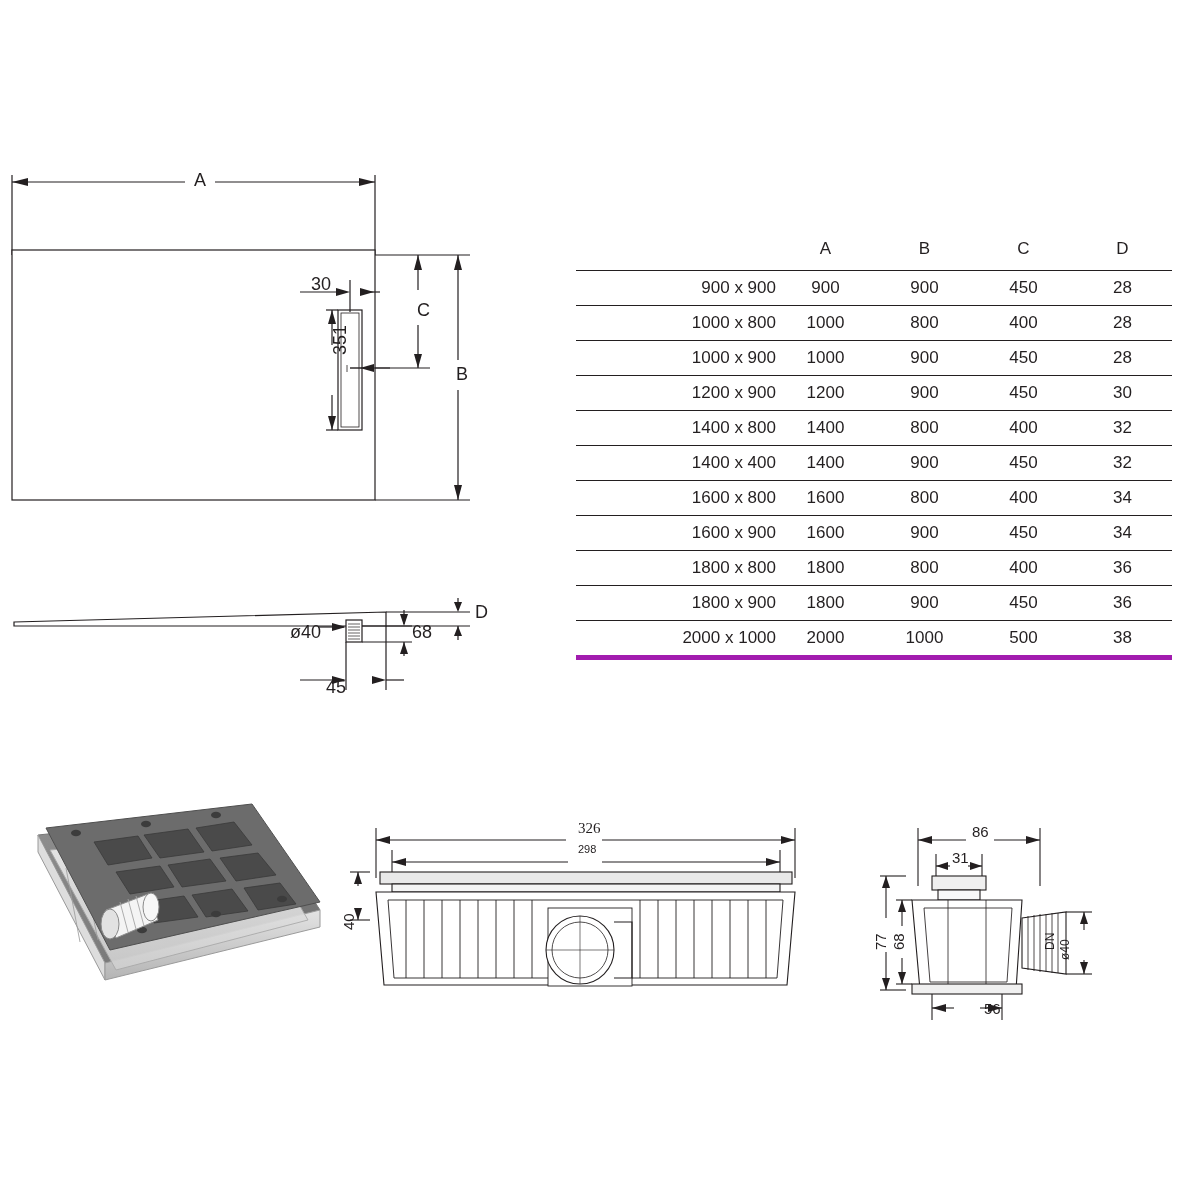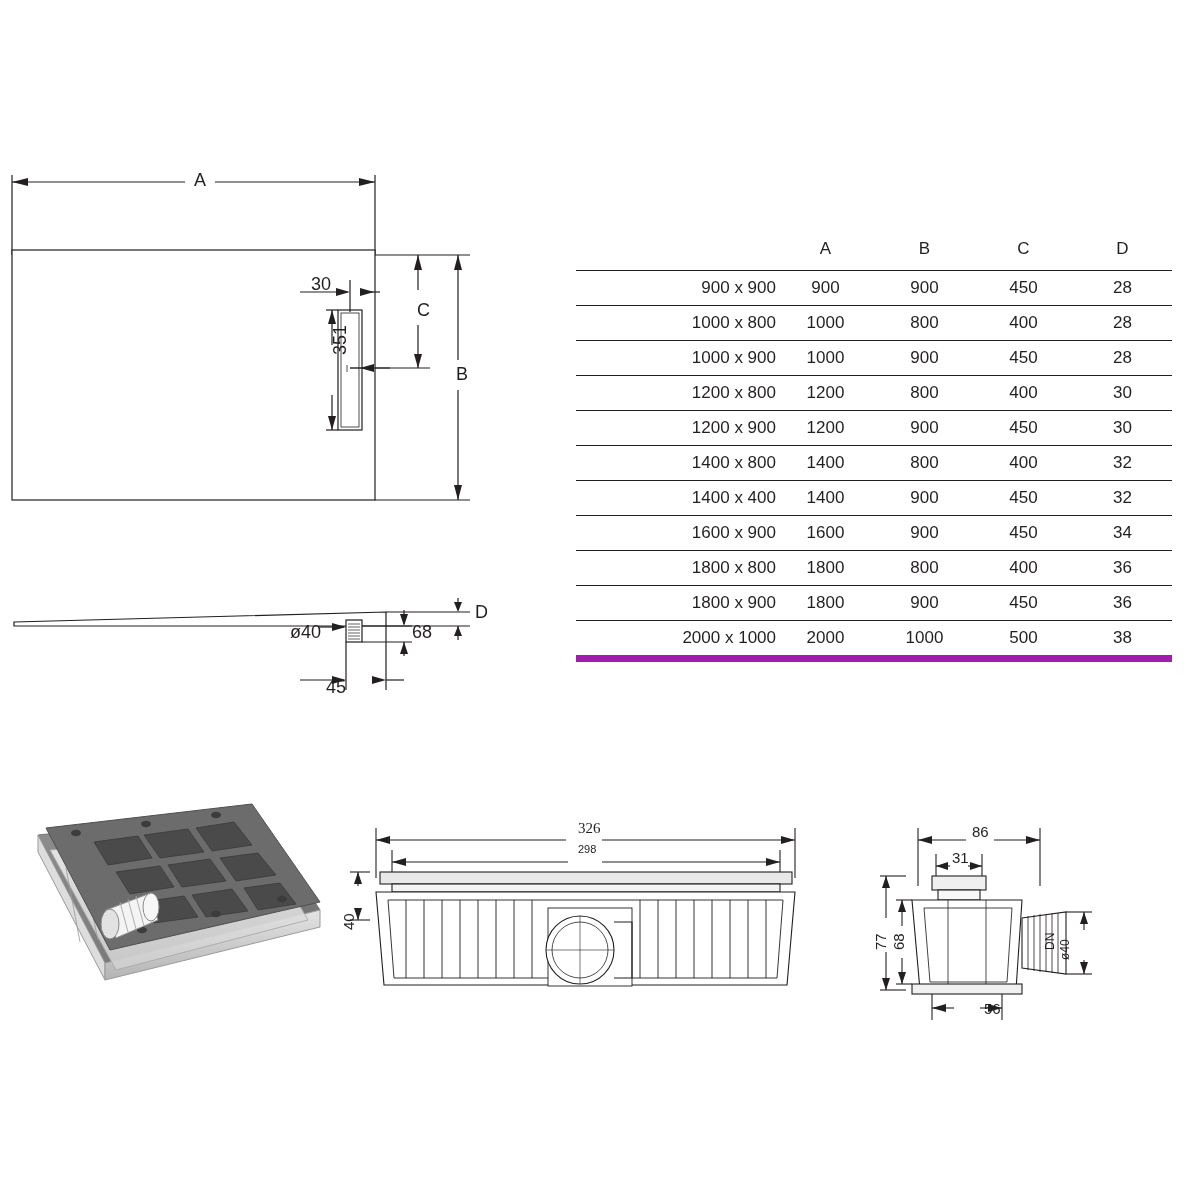--- a/index.html
+++ b/index.html
@@ -52,21 +52,21 @@
   .spec-table thead th {
     border-top: none;
     font-size: 17px;
     padding-bottom: 10px;
   }
   .spec-table tbody tr td:first-child {
     text-align: right;
     padding-left: 28px;
   }
   .spec-table tbody tr:last-child td {
-    border-bottom: 7px solid #a21caf;
+    border-bottom: 5px solid #a21caf;
   }
   .col-size { width: 200px; }
   .col-v { width: 99px; }
 </style>
 </head>
 <body>
 
 <div class="stage">
 
   <svg width="520" height="540" style="position:absolute;left:0;top:140px;">
@@ -193,46 +193,46 @@
         <td>28</td>
       </tr>
       <tr>
         <td>1000 x 900</td>
         <td>1000</td>
         <td>900</td>
         <td>450</td>
         <td>28</td>
       </tr>
       <tr>
-        <td>1200 x 800</td>
-        <td>1200</td>
-        <td>800</td>
-        <td>400</td>
-        <td>30</td>
-      </tr>
-      <tr>
         <td>1200 x 900</td>
         <td>1200</td>
         <td>900</td>
         <td>450</td>
         <td>30</td>
       </tr>
       <tr>
         <td>1400 x 800</td>
         <td>1400</td>
         <td>800</td>
         <td>400</td>
         <td>32</td>
       </tr>
       <tr>
         <td>1400 x 400</td>
         <td>1400</td>
         <td>900</td>
         <td>450</td>
         <td>32</td>
+      </tr>
+      <tr>
+        <td>1600 x 800</td>
+        <td>1600</td>
+        <td>800</td>
+        <td>400</td>
+        <td>34</td>
       </tr>
       <tr>
         <td>1600 x 900</td>
         <td>1600</td>
         <td>900</td>
         <td>450</td>
         <td>34</td>
       </tr>
       <tr>
         <td>1800 x 800</td>

